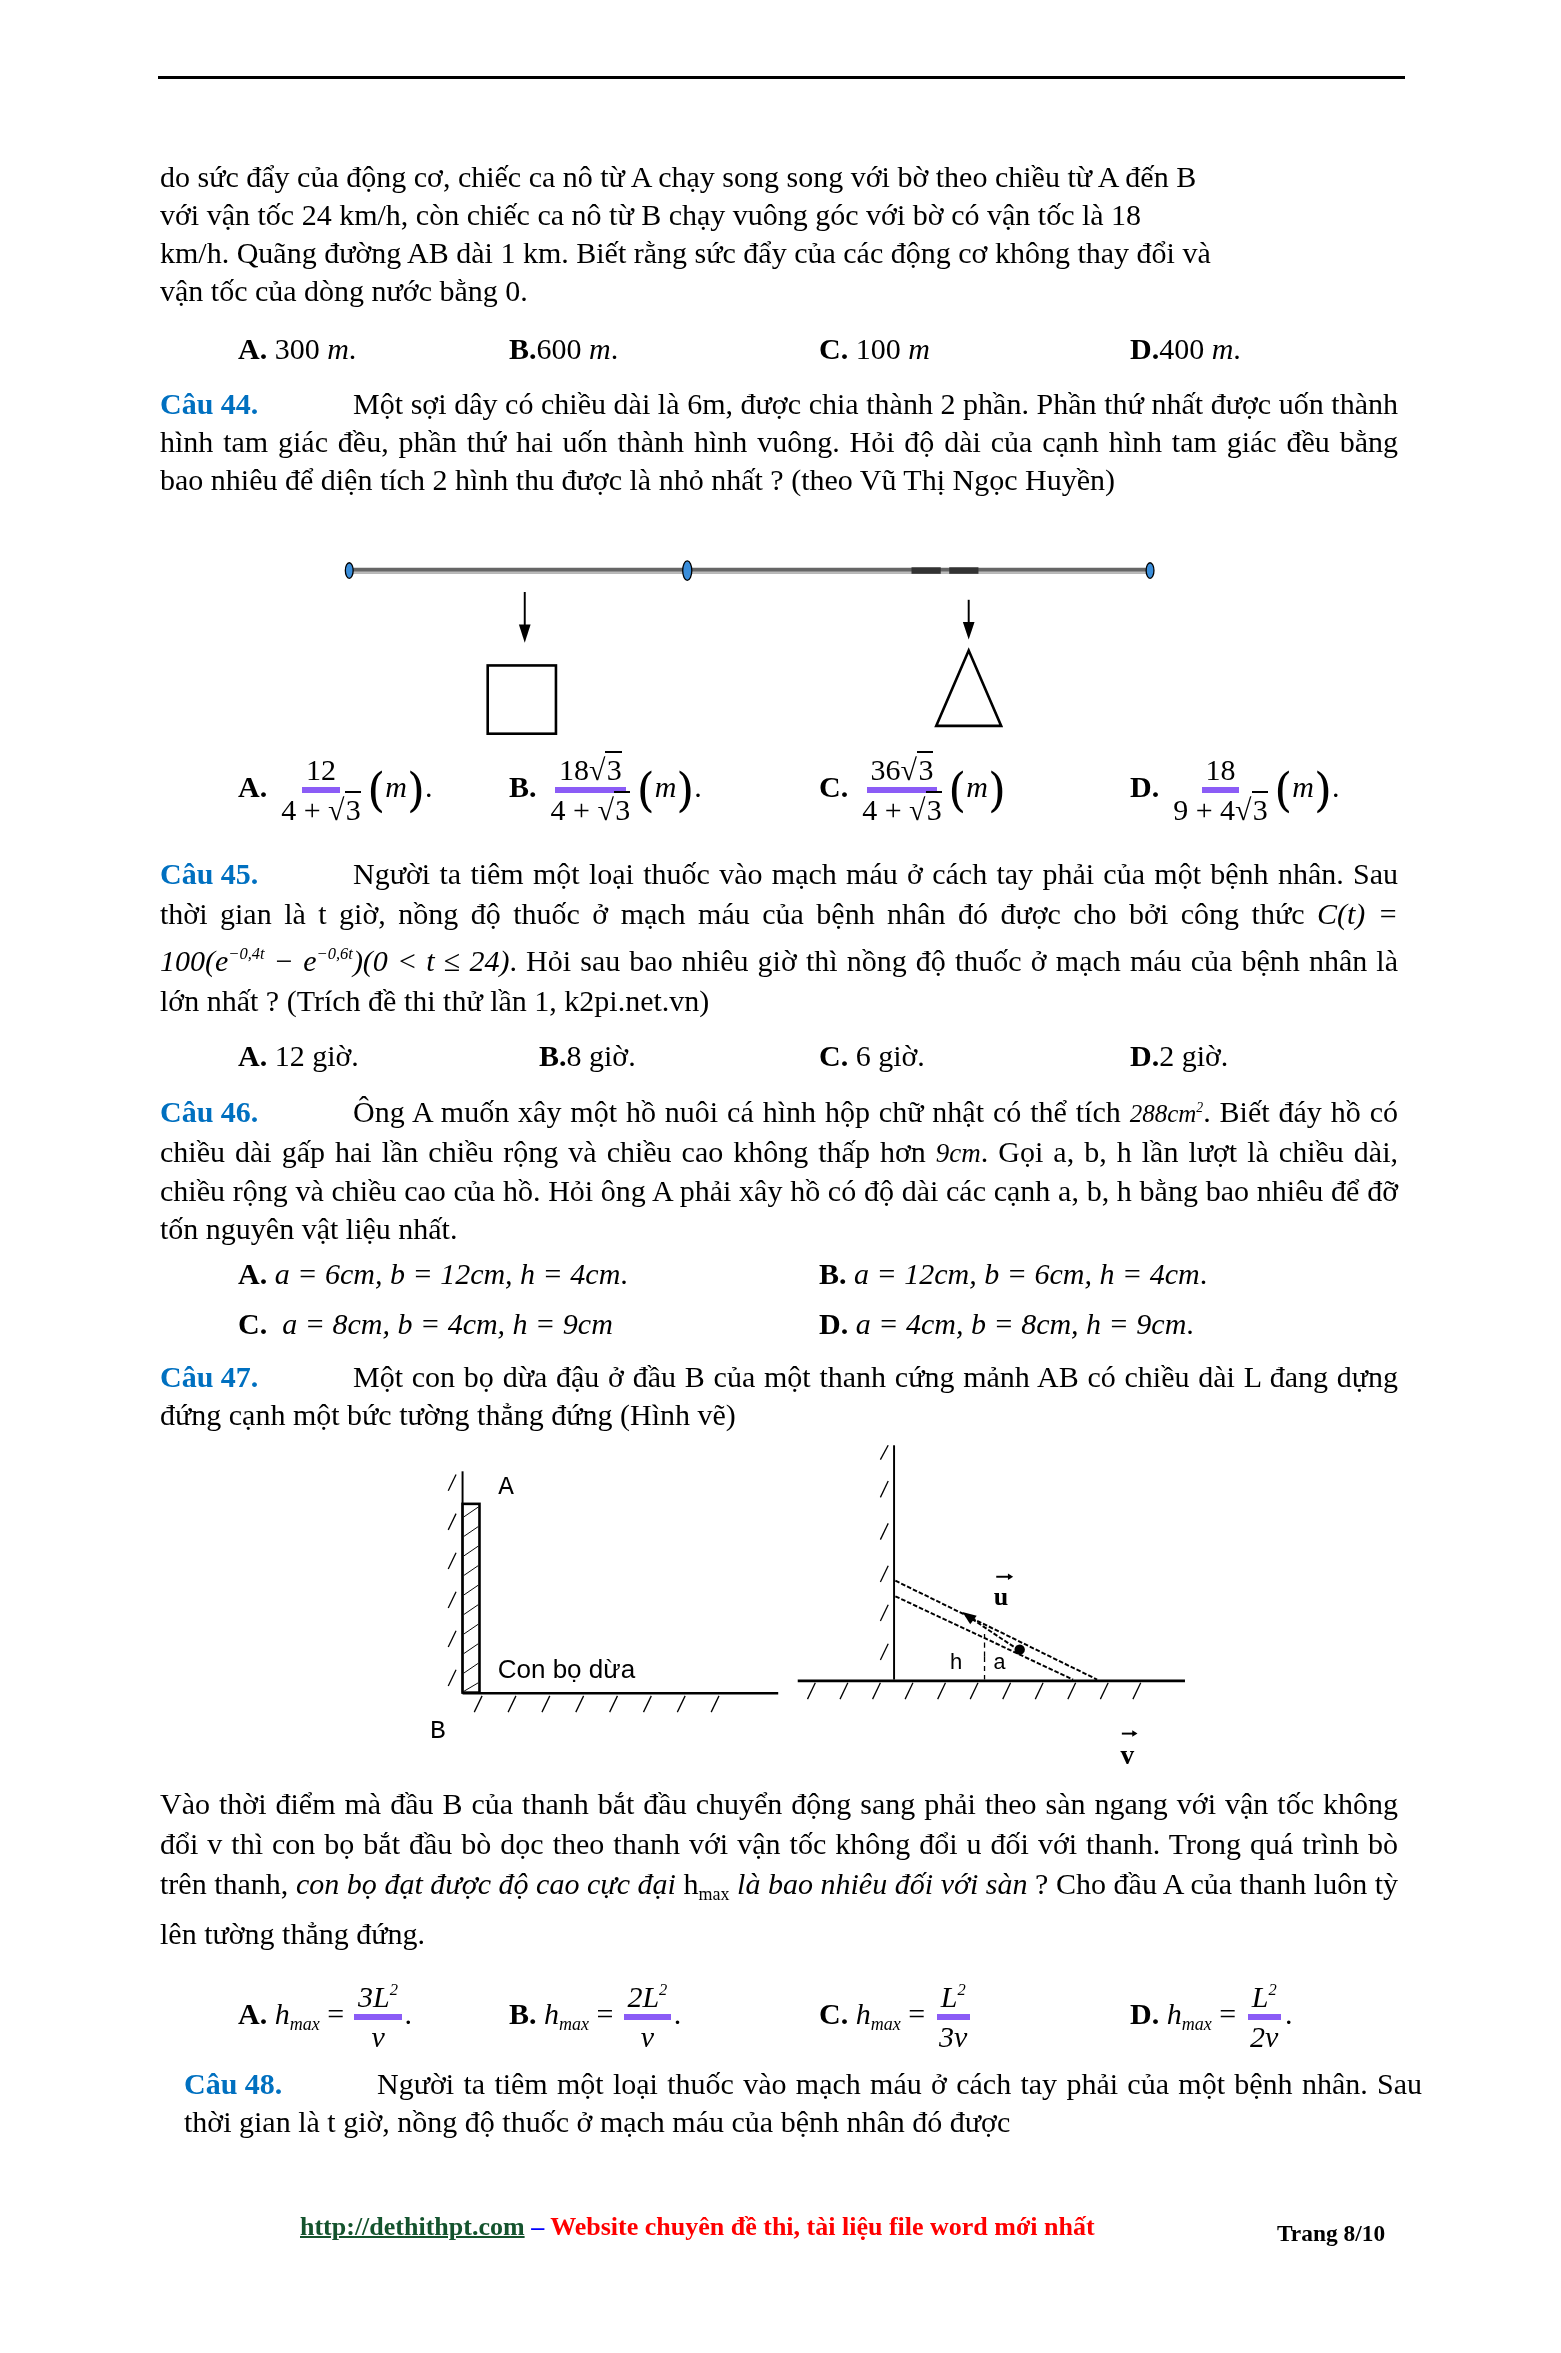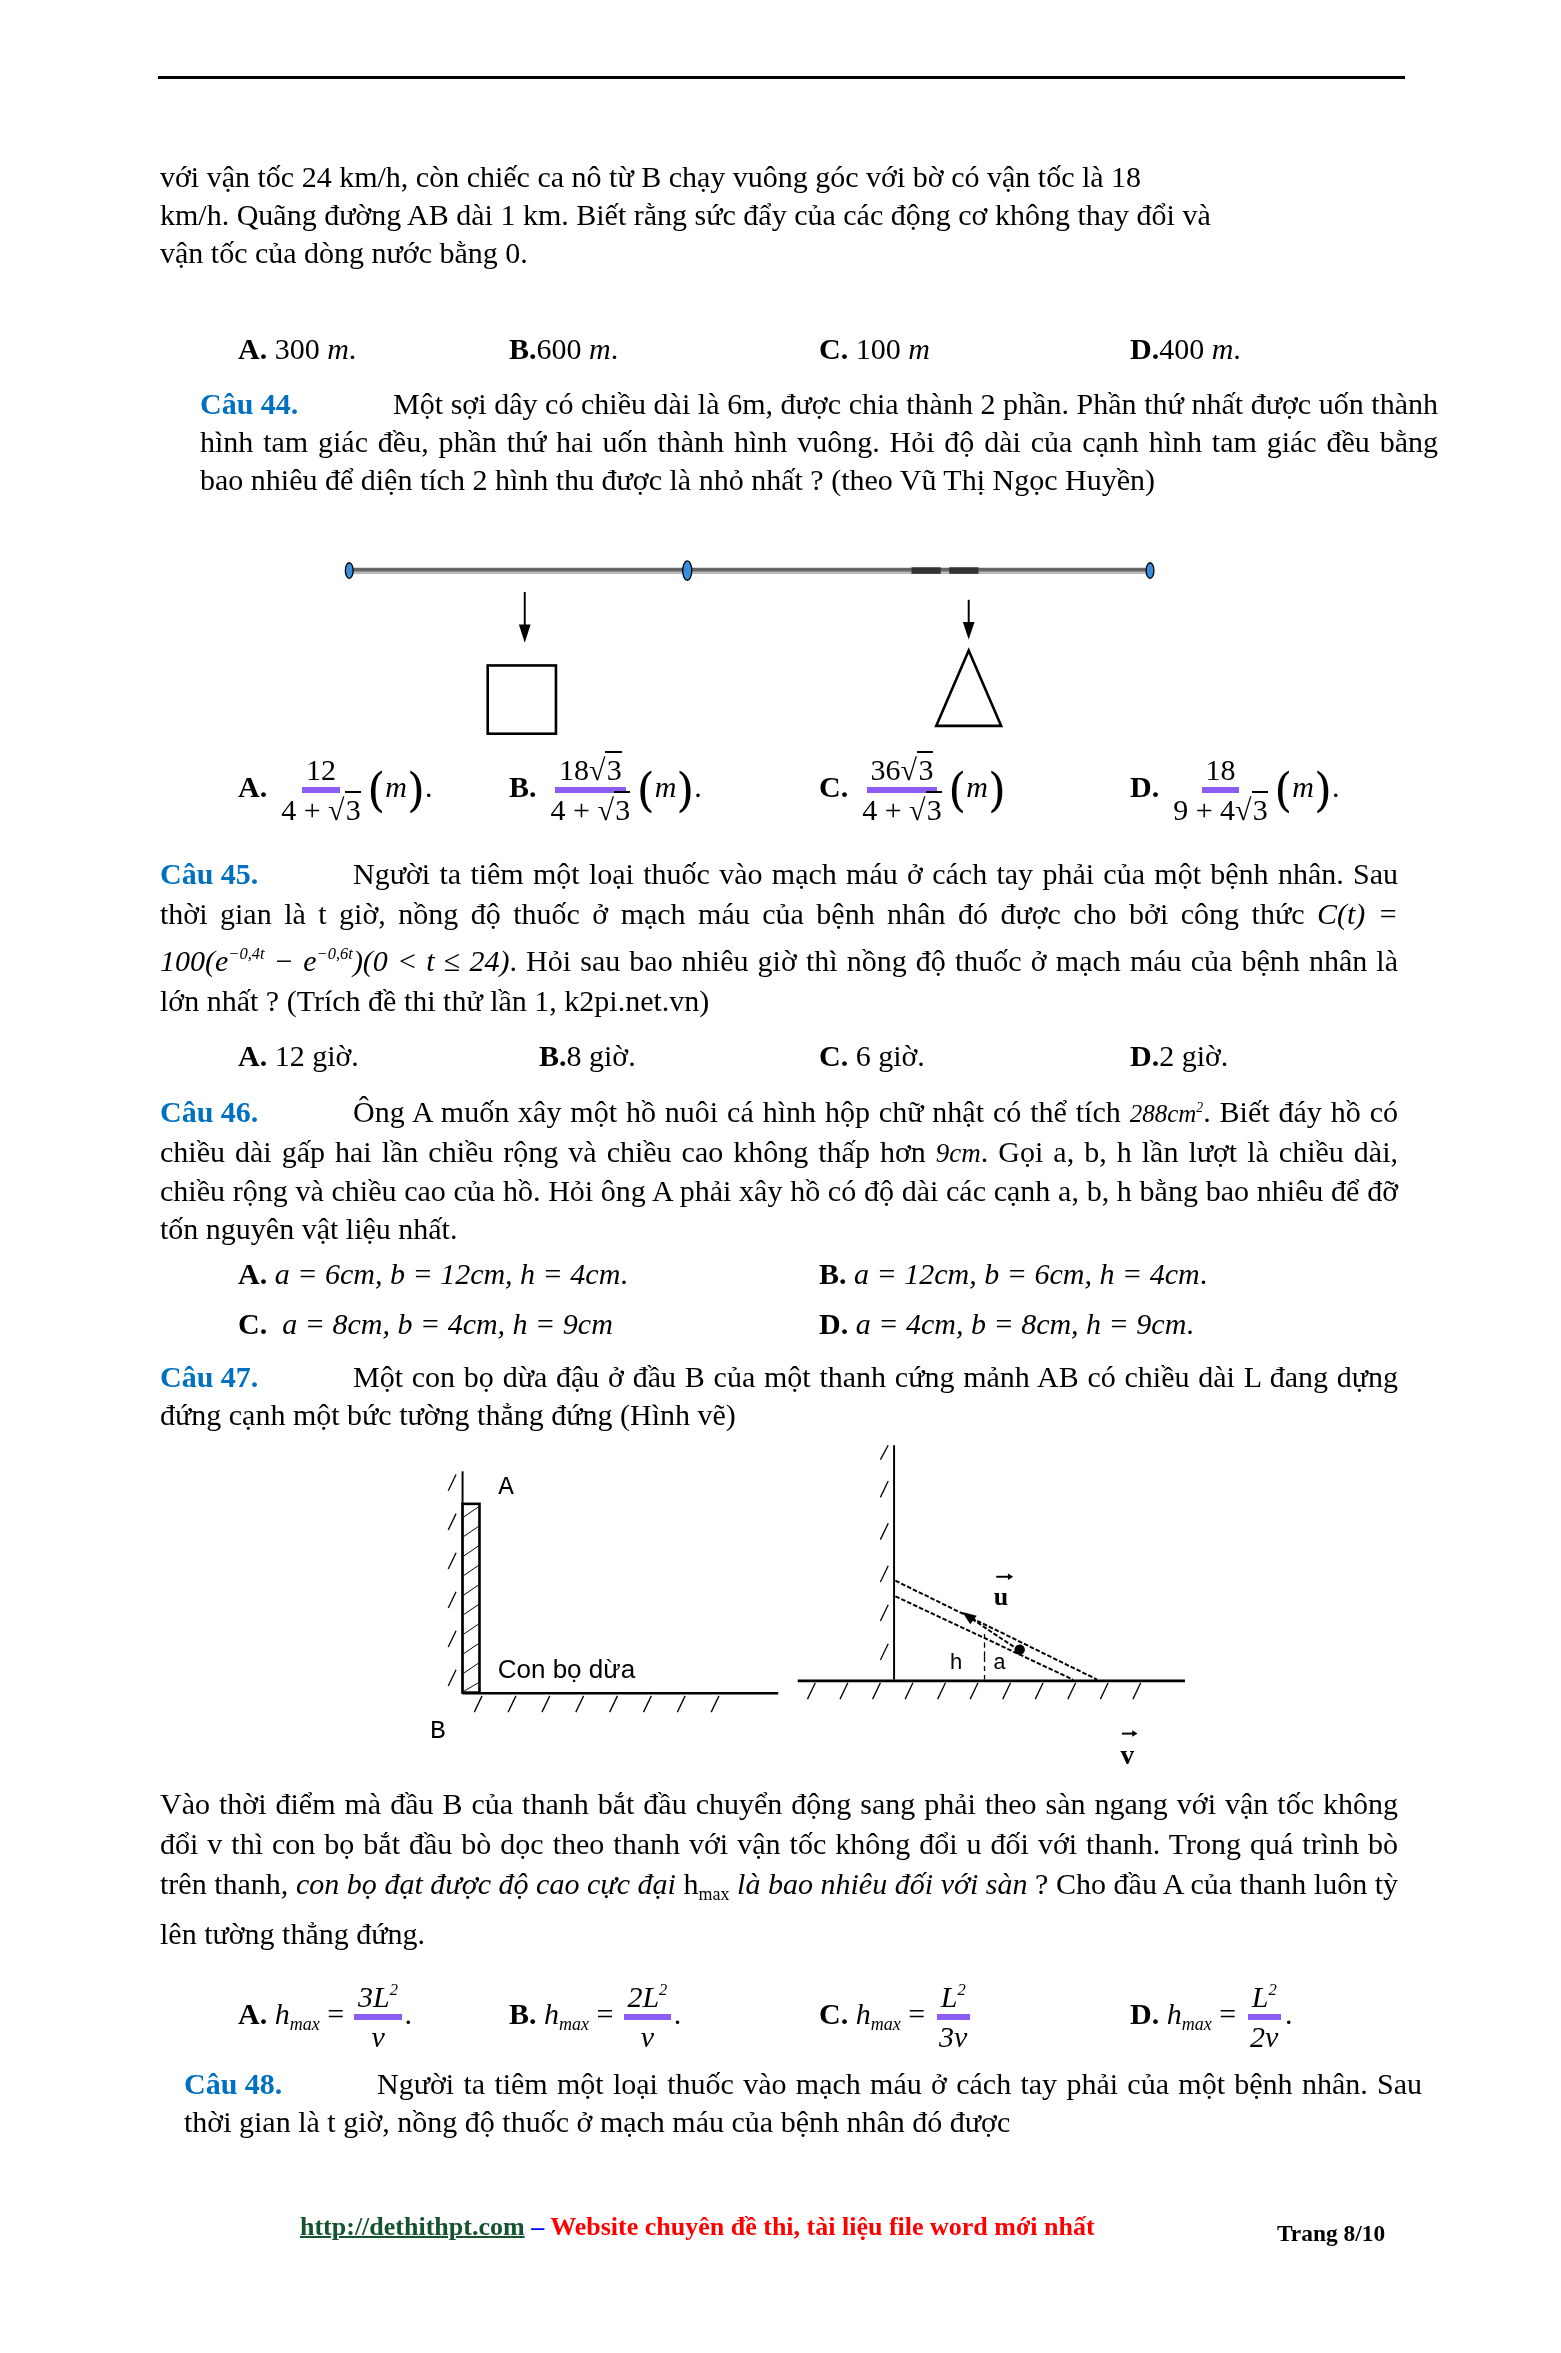--- a/index.html
+++ b/index.html
@@ -29,32 +29,33 @@
   .footer .dash { color: #0000FF; }
   .footer .tag { color: #FF0000; }
   .pageno { position: absolute; top: 2220px; left: 1277px; font-size: 23.4px; font-weight: bold; white-space: nowrap; }
 </style>
 </head>
 <body>
 
 <div class="rule"></div>
 
 <div class="para" style="top:158px;">
+  <div>do sức đẩy của động cơ, chiếc ca nô từ A chạy song song với bờ theo chiều từ A đến B</div>
   <div>với vận tốc 24 km/h, còn chiếc ca nô từ B chạy vuông góc với bờ có vận tốc là 18</div>
   <div>km/h. Quãng đường AB dài 1 km. Biết rằng sức đẩy của các động cơ không thay đổi và</div>
   <div>vận tốc của dòng nước bằng 0.</div>
 </div>
 <div class="ans-row" style="top:332px;">
   <span class="ans" style="left:78px;"><b>A.</b> <span>300</span> <span class="m">m</span><span>.</span></span>
   <span class="ans" style="left:349px;"><b>B.</b><span>600</span> <span class="m">m</span><span>.</span></span>
   <span class="ans" style="left:659px;"><b>C.</b> <span>100</span> <span class="m">m</span><span></span></span>
   <span class="ans" style="left:970px;"><b>D.</b><span>400</span> <span class="m">m</span><span>.</span></span>
 </div>
 
-<p class="para" style="top:385px;margin-left:40px;"><span class="qlabel">Câu 44.</span><span>Một sợi dây có chiều dài là 6m, được chia thành 2 phần. Phần thứ nhất được uốn thành hình tam giác đều, phần thứ hai uốn thành hình vuông. Hỏi độ dài của cạnh hình tam giác đều bằng bao nhiêu để diện tích 2 hình thu được là nhỏ nhất ? (theo Vũ Thị Ngọc Huyền)</span></p>
+<p class="para" style="top:385px;"><span class="qlabel">Câu 44.</span><span>Một sợi dây có chiều dài là 6m, được chia thành 2 phần. Phần thứ nhất được uốn thành hình tam giác đều, phần thứ hai uốn thành hình vuông. Hỏi độ dài của cạnh hình tam giác đều bằng bao nhiêu để diện tích 2 hình thu được là nhỏ nhất ? (theo Vũ Thị Ngọc Huyền)</span></p>
 
 <svg class="fig" style="left:339px; top:553px;" width="833" height="195" viewBox="0 0 1280 300">
   <line x1="15" y1="27" x2="1250" y2="27" stroke="#666" stroke-width="9"></line>
   <line x1="15" y1="30" x2="1250" y2="30" stroke="#bbb" stroke-width="3"></line>
   <rect x="880" y="22" width="45" height="10" fill="#333"></rect>
   <rect x="938" y="22" width="45" height="10" fill="#333"></rect>
   <ellipse cx="15" cy="27" rx="6" ry="12" fill="#3A8EDB" stroke="#000" stroke-width="2"></ellipse>
   <ellipse cx="535" cy="27" rx="7" ry="15" fill="#3A8EDB" stroke="#000" stroke-width="2"></ellipse>
   <ellipse cx="1247" cy="27" rx="6" ry="12" fill="#3A8EDB" stroke="#000" stroke-width="2"></ellipse>
   <line x1="285" y1="60" x2="285" y2="115" stroke="#000" stroke-width="3"></line>

